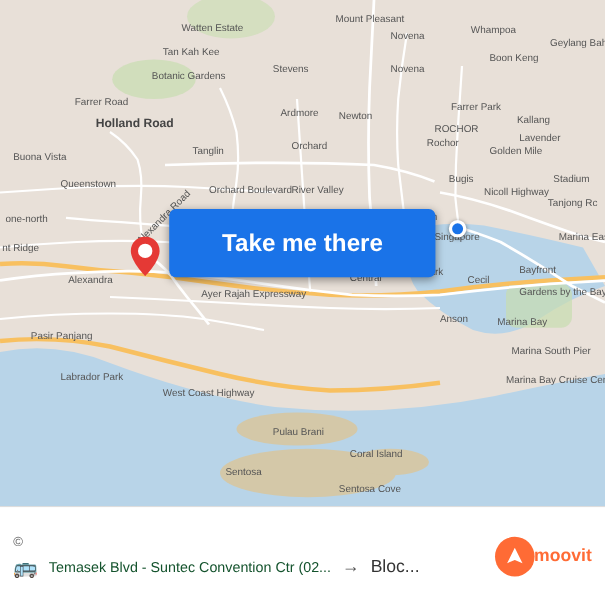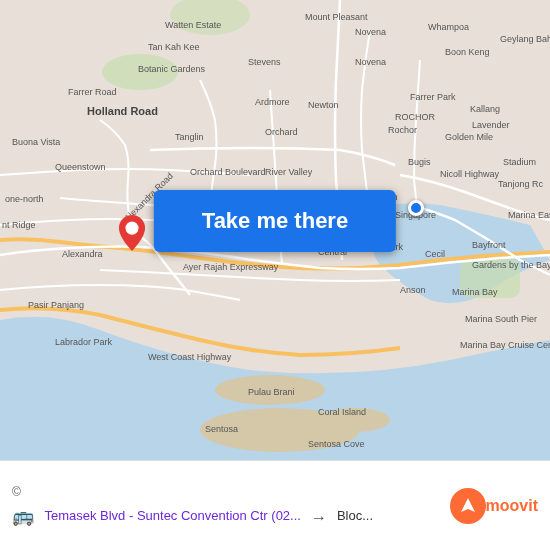--- a/index.html
+++ b/index.html
@@ -128,35 +128,35 @@
     #osm-attribution {
       font-size: 10px;
       color: #666;
       display: flex;
       align-items: center;
       gap: 4px;
     }
 
     #from-label {
       font-size: 13px;
-      color: #6d28d9;
+      color: #14532d;
       font-weight: 500;
       max-width: 280px;
       overflow: hidden;
       text-overflow: ellipsis;
       white-space: nowrap;
     }
 
     #arrow-icon {
       font-size: 16px;
       color: #555;
     }
 
     #to-label {
-      font-size: 13px;
+      font-size: 16px;
       color: #333;
       font-weight: 500;
     }
 
     .label-text {
       font-family: Arial, sans-serif;
       fill: #444;
       font-size: 11px;
     }
     .label-text-sm {

